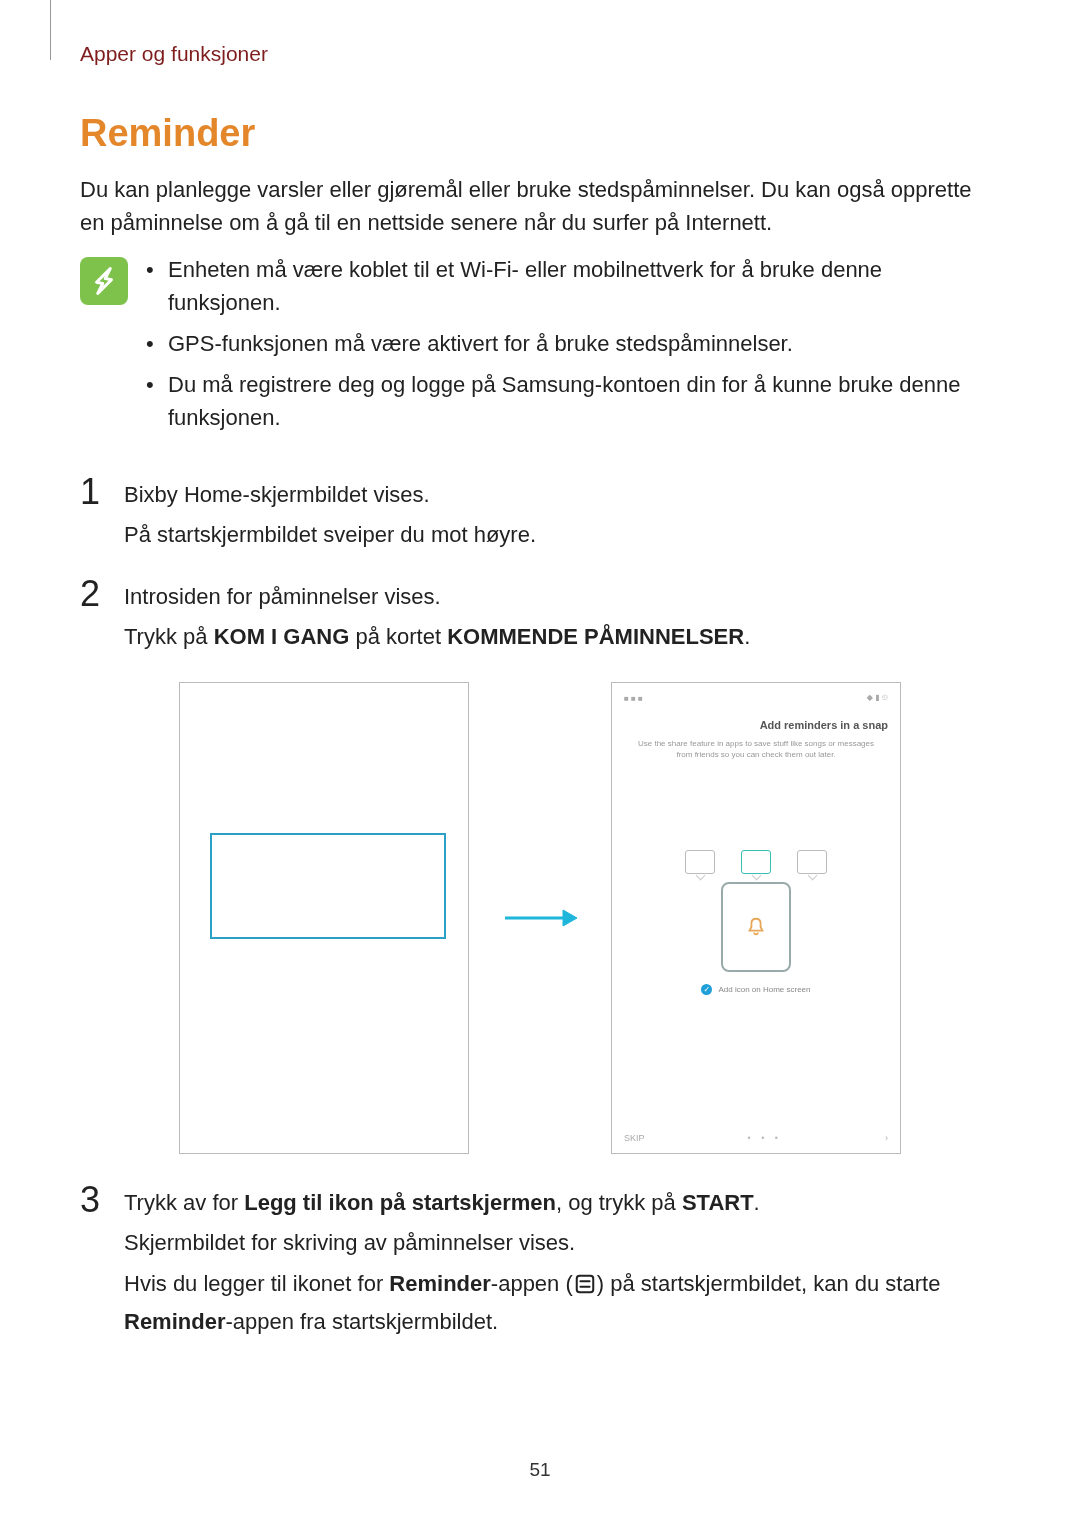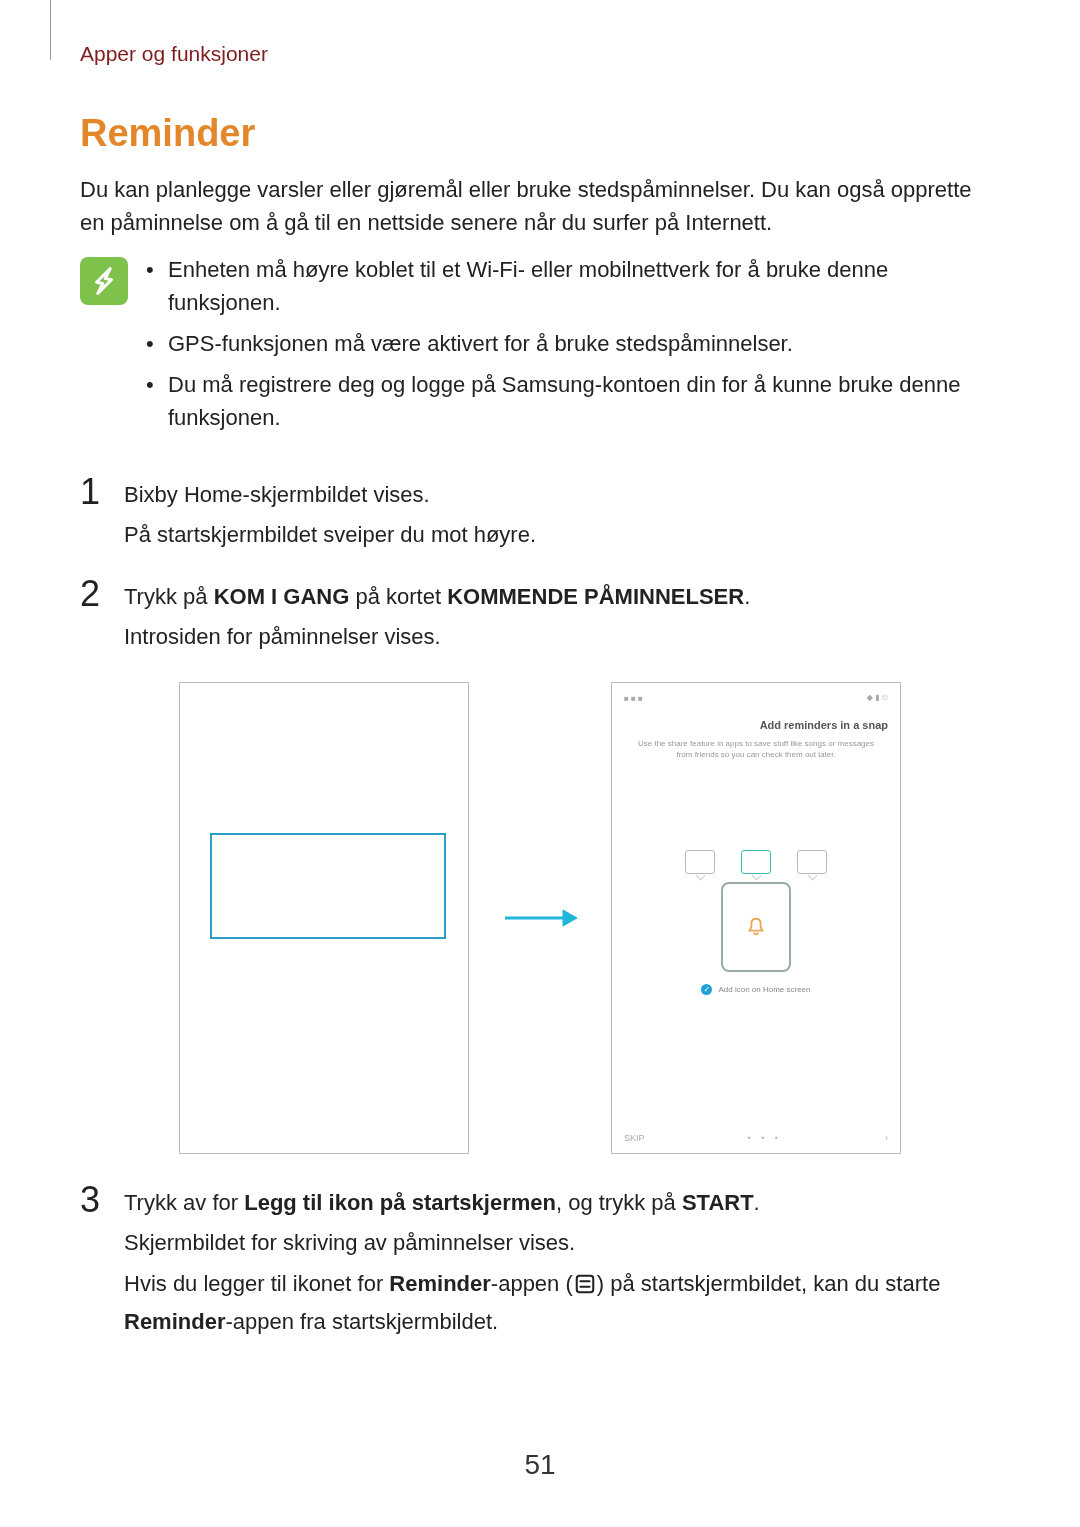--- a/index.html
+++ b/index.html
@@ -266,21 +266,21 @@
     fill: none;
     stroke-width: 2.2;
     stroke-linejoin: round;
     stroke-linecap: round;
   }
   .page-number {
     position: absolute;
     left: 0; right: 0;
     bottom: 46px;
     text-align: center;
-    font-size: 28px;
+    font-size: 19px;
     color: #333;
   }
   b { font-weight: 700; }
 </style>
 </head>
 <body>
 
 <div class="page">
   <div class="left-rule"></div>
 
@@ -290,42 +290,42 @@
 
   <div class="intro">Du kan planlegge varsler eller gjøremål eller bruke stedspåminnelser. Du kan også opprette en påminnelse om å gå til en nettside senere når du surfer på Internett.</div>
 
   <div class="note-block">
     <div class="note-icon-wrap">
       <svg viewBox="0 0 24 24">
           <path d="M17 2 L6 13 L11 14 L7 22 L18 11 L13 10 Z"></path>
         </svg>
     </div>
     <ul class="note-list">
-      <li>Enheten må høyre koblet til et Wi-Fi- eller mobilnettverk for å bruke denne funksjonen.</li>
+      <li>Enheten må være koblet til et Wi-Fi- eller mobilnettverk for å bruke denne funksjonen.</li>
       <li>GPS-funksjonen må være aktivert for å bruke stedspåminnelser.</li>
       <li>Du må registrere deg og logge på Samsung-kontoen din for å kunne bruke denne funksjonen.</li>
     </ul>
   </div>
 
 
   <div class="step">
     <div class="step-num">1</div>
     <div class="step-body">
       <p>Bixby Home-skjermbildet vises.</p>
       <p>På startskjermbildet sveiper du mot høyre.</p>
     </div>
   </div>
 
   <div class="step">
     <div class="step-num">2</div>
     <div class="step-body">
+      <p>Introsiden for påminnelser vises.</p>
       <p>
         <span>Trykk på </span><b>KOM I GANG</b><span> på kortet </span><b>KOMMENDE PÅMINNELSER</b><span>.</span>
       </p>
-      <p>Introsiden for påminnelser vises.</p>
     </div>
   </div>
 
   <div class="figure-row">
     <div class="mock-phone">
       <div class="phone-card"></div>
     </div>
     <div class="arrow">
       <svg viewBox="0 0 74 24">
         <line x1="2" y1="12" x2="62" y2="12" stroke="#1fb6dc" stroke-width="3"></line>

